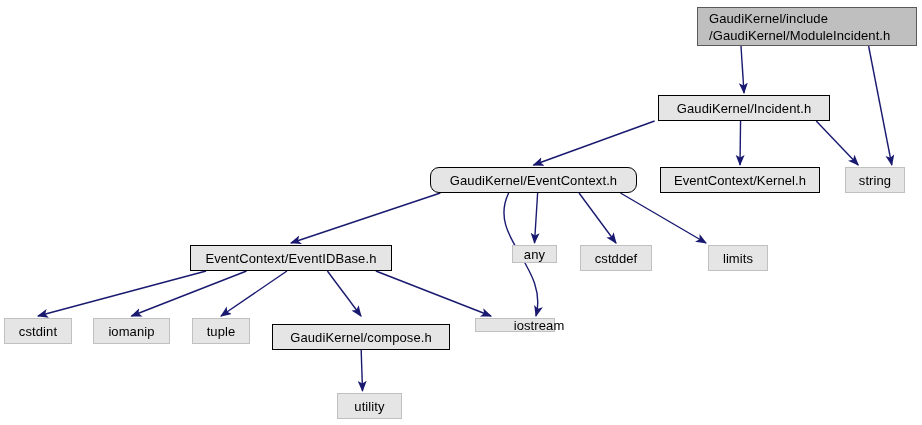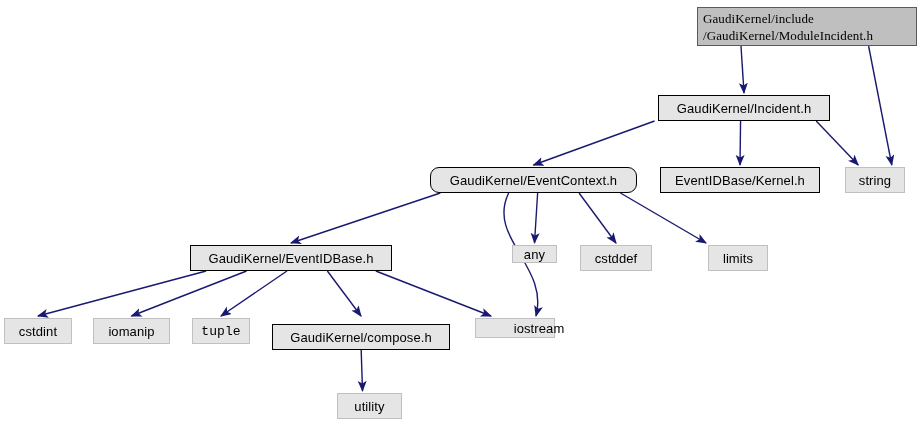--- a/index.html
+++ b/index.html
@@ -43,23 +43,22 @@
   .node.local {
     border: 1.5px solid #000000;
   }
   
   .node.root {
     background: #bfbfbf;
     border: 1.5px solid #5a5a5a;
     color: #000000;
     text-align: left;
     justify-content: flex-start;
-    padding-left: 5px;
+    padding-left: 11px;
     line-height: 17px;
-    font-family: Liberation Serif, serif;
   }
 </style>
 </head>
 <body>
 
 <div id="graph">
   <svg id="edge-layer" viewBox="0 0 922 425" width="922" height="425" xmlns="http://www.w3.org/2000/svg">
     <defs>
       <marker id="arrowhead" markerWidth="9" markerHeight="9" refX="7.2" refY="3.2" orient="auto" markerUnits="strokeWidth">
         <path d="M0,0 L8,3.2 L0,6.4 L1.9,3.2 z" fill="#191970"></path>
@@ -82,26 +81,26 @@
         <path d="M327.36,271 L361,316" stroke="#191970" stroke-width="1.4" fill="none" marker-end="url(#arrowhead)"></path>
         <path d="M375.84,271 L491,316" stroke="#191970" stroke-width="1.4" fill="none" marker-end="url(#arrowhead)"></path>
         <path d="M361,344 L362.5,391" stroke="#191970" stroke-width="1.4" fill="none" marker-end="url(#arrowhead)"></path>
       </g>
   </svg>
   <div id="nodes-layer">
       <div class="node root" style="left: 697px; top: 7px; width: 220px; height: 39px;">GaudiKernel/include
 /GaudiKernel/ModuleIncident.h</div>
       <div class="node local" style="left: 658px; top: 95px; width: 172px; height: 26px;">GaudiKernel/Incident.h</div>
       <div class="node local" style="left: 430px; top: 167px; width: 207px; height: 26px; border-radius: 9px;">GaudiKernel/EventContext.h</div>
-      <div class="node local" style="left: 660px; top: 167px; width: 160px; height: 26px;">EventIDBase/Kernel.h</div>
+      <div class="node local" style="left: 660px; top: 167px; width: 160px; height: 26px;">EventContext/Kernel.h</div>
       <div class="node system" style="left: 845px; top: 167px; width: 60px; height: 26px;">string</div>
-      <div class="node local" style="left: 190px; top: 245px; width: 202px; height: 26px;">GaudiKernel/EventIDBase.h</div>
+      <div class="node local" style="left: 190px; top: 245px; width: 202px; height: 26px;">EventContext/EventIDBase.h</div>
       <div class="node system" style="left: 512px; top: 245px; width: 45px; height: 18px;">any</div>
       <div class="node system" style="left: 580px; top: 245px; width: 72px; height: 26px;">cstddef</div>
       <div class="node system" style="left: 676px; top: 245px; width: 60px; height: 26px; margin-left: 32px;">limits</div>
       <div class="node system" style="left: 4px; top: 318px; width: 68px; height: 26px;">cstdint</div>
       <div class="node system" style="left: 93px; top: 318px; width: 77px; height: 26px;">iomanip</div>
-      <div class="node system" style="left: 192px; top: 318px; width: 58px; height: 26px; font-family: Liberation Mono, monospace;">tuple</div>
+      <div class="node system" style="left: 192px; top: 318px; width: 58px; height: 26px;">tuple</div>
       <div class="node local" style="left: 272px; top: 318px; width: 178px; height: 26px; margin-top: 6px;">GaudiKernel/compose.h</div>
-      <div class="node system" style="left: 475px; top: 318px; width: 80px; height: 20px; padding-left: 48px;">iostream</div>
+      <div class="node system" style="left: 475px; top: 318px; width: 80px; height: 14px; padding-left: 48px;">iostream</div>
       <div class="node system" style="left: 337px; top: 393px; width: 65px; height: 26px;">utility</div>
     </div>
 </div>
 
 </body></html>

